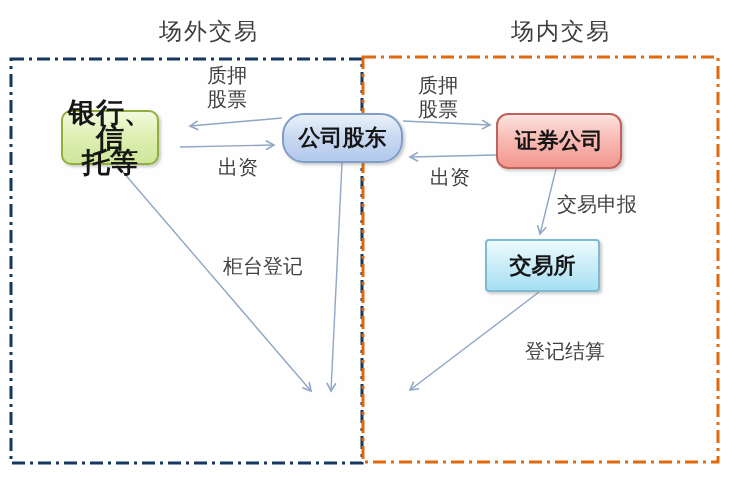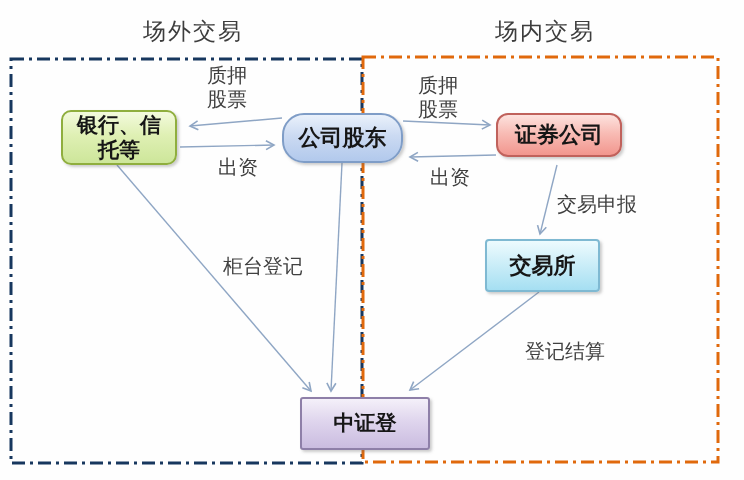--- a/index.html
+++ b/index.html
@@ -3,40 +3,40 @@
 <meta charset="utf-8">
 <style>
   html,body{margin:0;padding:0;background:#fff;}
   .canvas{
     position:relative;width:744px;height:480px;background:#fefefe;overflow:hidden;
     font-family:"DejaVu Sans","Liberation Sans",sans-serif;
   }
   .wires{position:absolute;left:0;top:0;width:744px;height:480px;}
   .region-title{
     position:absolute;top:16px;transform:translateX(-50%);
-    font-size:23px;color:#3d3d3d;letter-spacing:2px;white-space:nowrap;
+    font-size:23px;color:#3d3d3d;letter-spacing:2px;white-space:nowrap;margin-left:16px;
   }
   .node{
     position:absolute;box-sizing:border-box;display:flex;flex-direction:column;
     align-items:center;justify-content:center;text-align:center;
     font-weight:bold;color:#161616;box-shadow:2px 2px 3px rgba(110,110,110,0.35);
   }
   .node span{display:block;}
   .node-bank{
-    left:61px;top:110px;width:116px;height:55px;border-radius:10px;
+    left:61px;top:110px;width:98px;height:55px;border-radius:10px;
     background:linear-gradient(to bottom,#f3fadd 0%,#dff0b4 45%,#cde69a 100%);
-    border:2px solid #8fae3e;font-size:21px;line-height:25px;
+    border:2px solid #8fae3e;font-size:28px;line-height:25px;
   }
   .node-shareholder{
     left:282px;top:113px;width:121px;height:50px;border-radius:22px;
     background:linear-gradient(to bottom,#eaf1fb 0%,#cbdaf2 45%,#b2c9ec 100%);
     border:2px solid #7f9dc7;font-size:22px;line-height:26px;
   }
   .node-securities{
-    left:496px;top:113px;width:126px;height:44px;border-radius:12px;
+    left:496px;top:113px;width:126px;height:56px;border-radius:12px;
     background:linear-gradient(to bottom,#fde2de 0%,#f8bcb5 45%,#f2968e 100%);
     border:2px solid #c0625c;font-size:22px;line-height:26px;
   }
   .node-exchange{
     left:485px;top:239px;width:115px;height:53px;border-radius:4px;
     background:linear-gradient(to bottom,#edfbfe 0%,#cdeef8 45%,#a5dff2 100%);
     border:2px solid #7fb9d2;font-size:22px;line-height:25px;
   }
   .node-depository{
     left:300px;top:397px;width:130px;height:53px;border-radius:3px;
@@ -90,23 +90,20 @@
   </div>
   <div class="node node-shareholder">
     <span>公司股东</span>
   </div>
   <div class="node node-securities">
     <span>证券公司</span>
   </div>
   <div class="node node-exchange">
     <span>交易所</span>
   </div>
-  <div class="node node-depository">
-    <span>中证登</span>
-  </div>
 
   <div class="edge-label lbl-pledge-otc">
     <span>质押</span>
     <span>股票</span>
   </div>
   <div class="edge-label lbl-fund-otc">出资</div>
   <div class="edge-label lbl-pledge-floor">
     <span>质押</span>
     <span>股票</span>
   </div>

